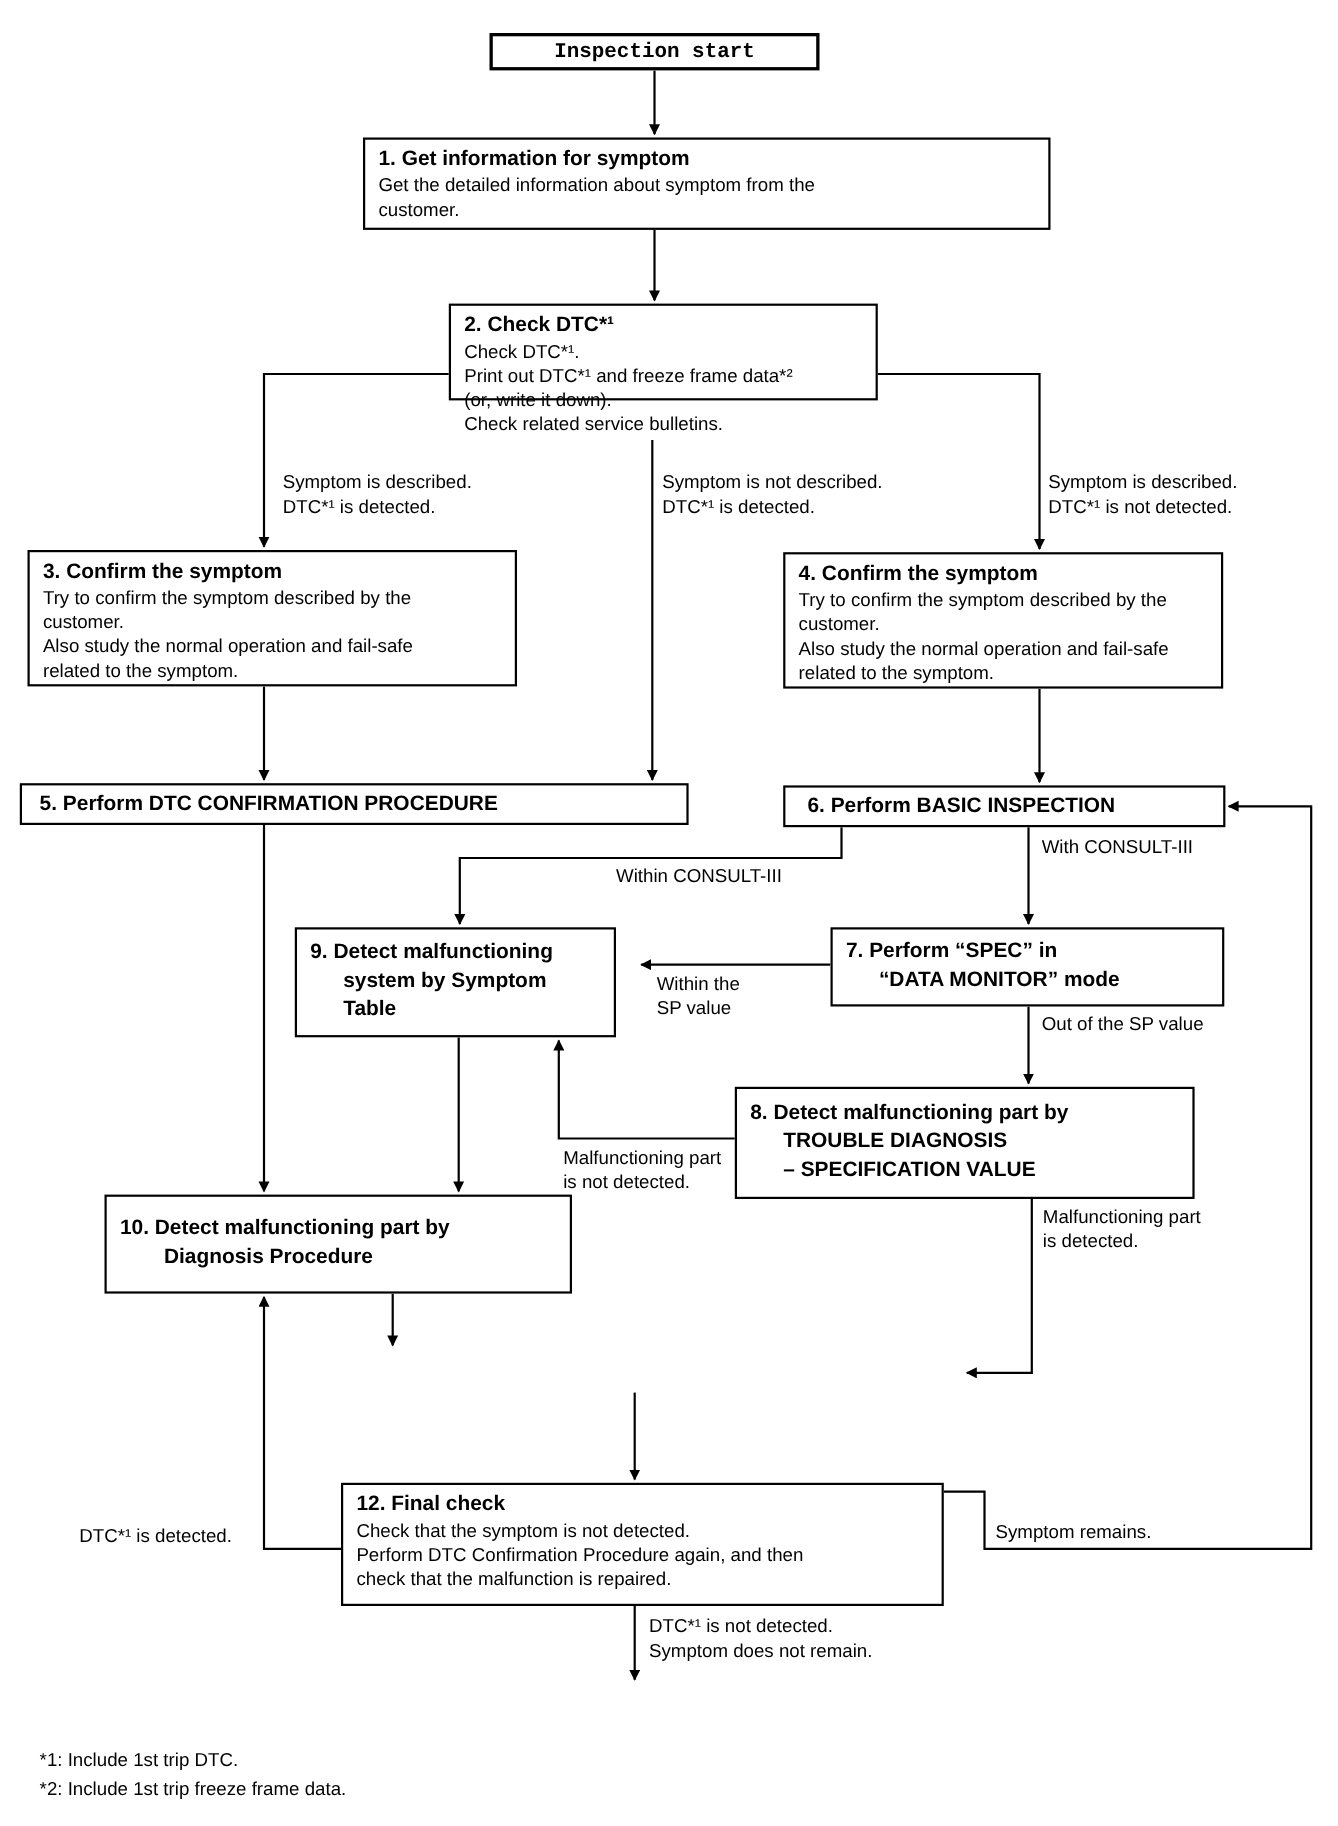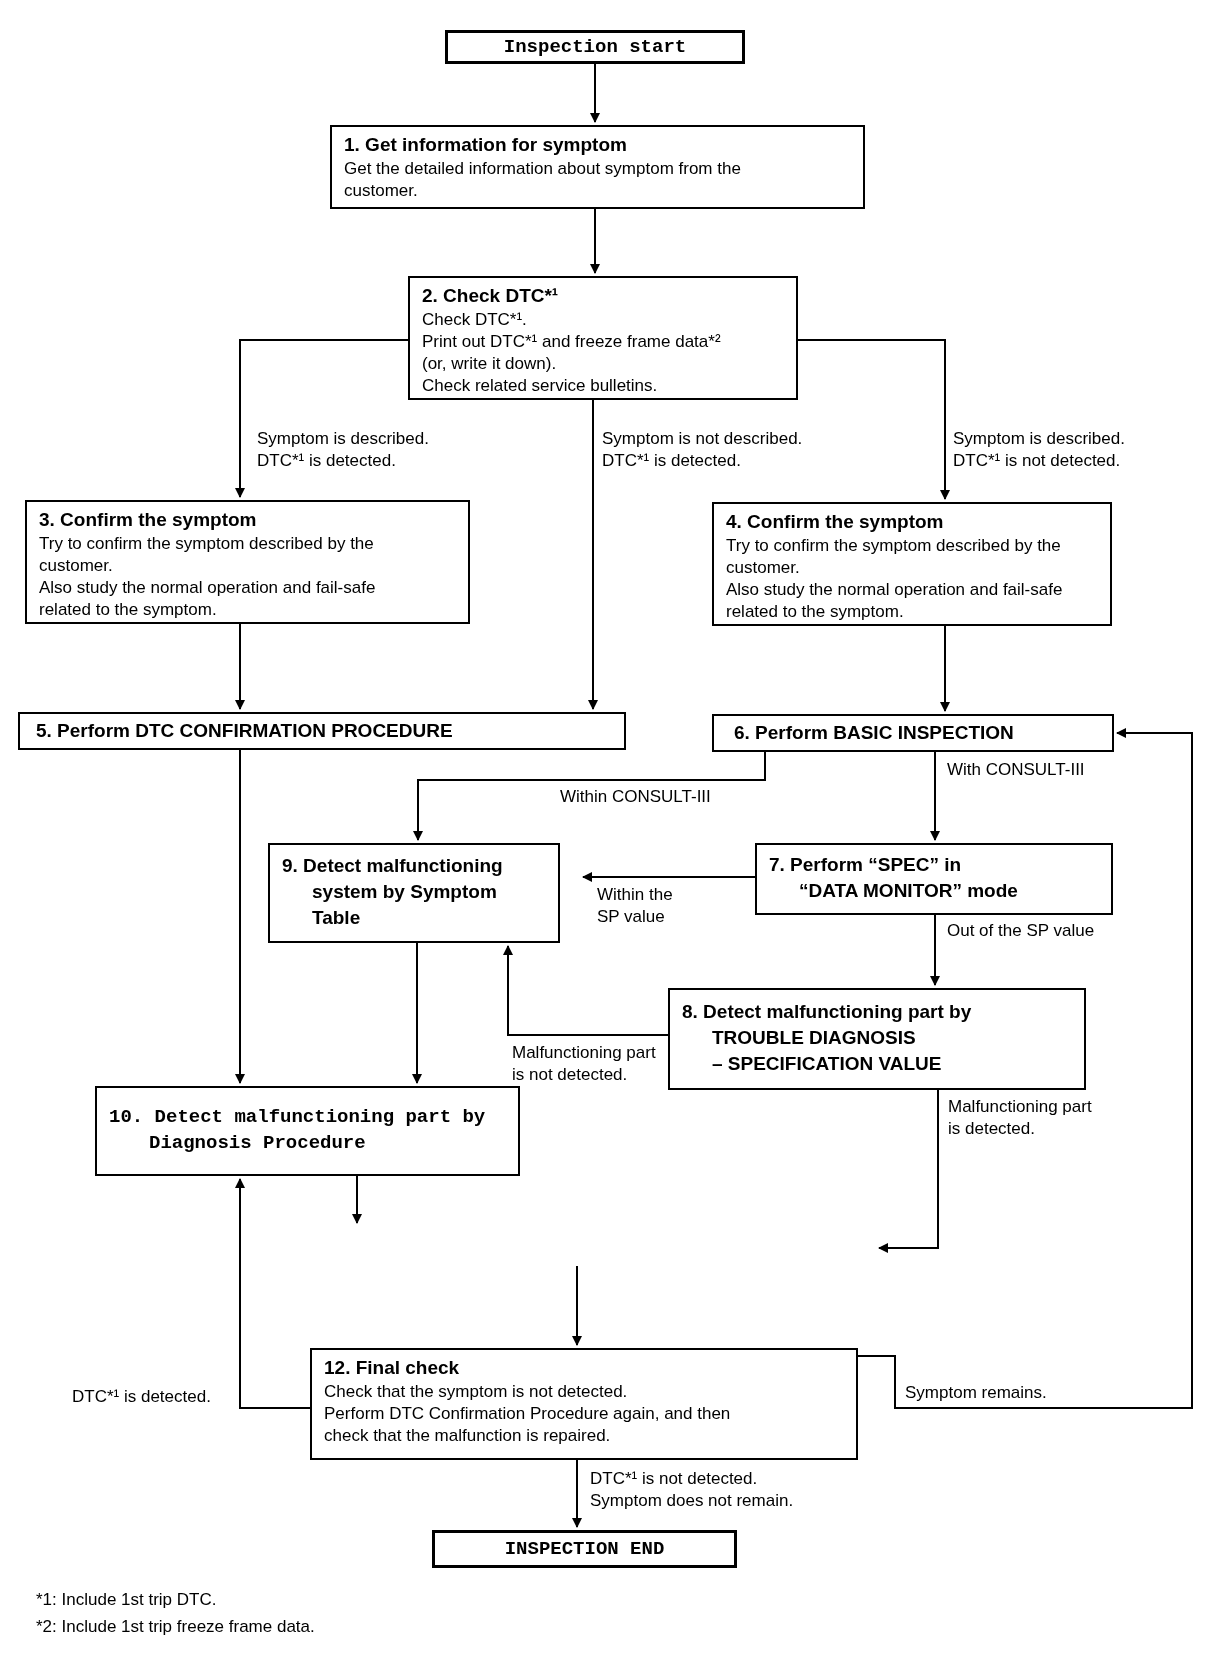--- a/index.html
+++ b/index.html
@@ -29,21 +29,21 @@
   .node.bar {
     display:flex; align-items:center;
     padding:0 0 0 16px;
   }
   .node.center-v { display:flex; flex-direction:column; justify-content:center; }
   .nt {
     font-size:19px; font-weight:bold; line-height:26px;
     white-space:pre-line;
   }
   .hang30 { padding-left:30px; text-indent:-30px; }
-  .hang40 { padding-left:40px; text-indent:-40px;font-family:Liberation Mono, monospace; }
+  .hang40 { padding-left:40px; text-indent:-40px; }
   .nb {
     font-size:17px; line-height:22px;
     white-space:pre-line;
   }
   .lbl {
     position:absolute;
     font-size:17px; line-height:22px;
     white-space:pre-line;
   }
   .footnotes { position:absolute; left:36px; top:1586px; font-size:17px; line-height:27px; }
@@ -78,27 +78,27 @@
     <line x1="577" y1="1266" x2="577" y2="1345" marker-end="url(#arr)"></line>
     <polyline points="310,1408 240,1408 240,1179" marker-end="url(#arr)"></polyline>
     <line x1="577" y1="1460" x2="577" y2="1527" marker-end="url(#arr)"></line>
     <polyline points="858,1356 895,1356 895,1408 1192,1408 1192,733 1117,733" marker-end="url(#arr)"></polyline>
   </svg>
 
   <div class="node terminal" style="left:445px; top:30px; width:300px; height:34px;">
     <div class="nt">Inspection start</div>
   </div>
 
-  <div class="node" style="left:330px; top:125px; width:535px; height:84px;">
+  <div class="node" style="left:330px; top:125px; width:625px; height:84px;">
     <div class="nt">1. Get information for symptom</div>
     <div class="nb">Get the detailed information about symptom from the
 customer.</div>
   </div>
 
-  <div class="node" style="left:408px; top:276px; width:390px; height:124px;">
+  <div class="node" style="left:408px; top:276px; width:390px; height:88px;">
     <div class="nt">2. Check DTC*¹</div>
     <div class="nb">Check DTC*¹.
 Print out DTC*¹ and freeze frame data*²
 (or, write it down).
 Check related service bulletins.</div>
   </div>
 
   <div class="node" style="left:25px; top:500px; width:445px; height:124px;">
     <div class="nt">3. Confirm the symptom</div>
     <div class="nb">Try to confirm the symptom described by the
@@ -146,23 +146,20 @@
   </div>
 
 
   <div class="node" style="left:310px; top:1348px; width:548px; height:112px;">
     <div class="nt">12. Final check</div>
     <div class="nb">Check that the symptom is not detected.
 Perform DTC Confirmation Procedure again, and then
 check that the malfunction is repaired.</div>
   </div>
 
-  <div class="node terminal" style="left:432px; top:1530px; width:305px; height:38px;">
-    <div class="nt">INSPECTION END</div>
-  </div>
 
   <div class="lbl" style="left:257px; top:428px;">Symptom is described.
 DTC*¹ is detected.</div>
   <div class="lbl" style="left:602px; top:428px;">Symptom is not described.
 DTC*¹ is detected.</div>
   <div class="lbl" style="left:953px; top:428px;">Symptom is described.
 DTC*¹ is not detected.</div>
   <div class="lbl" style="left:560px; top:786px;">Within CONSULT-III</div>
   <div class="lbl" style="left:947px; top:759px;">With CONSULT-III</div>
   <div class="lbl" style="left:597px; top:884px;">Within the

